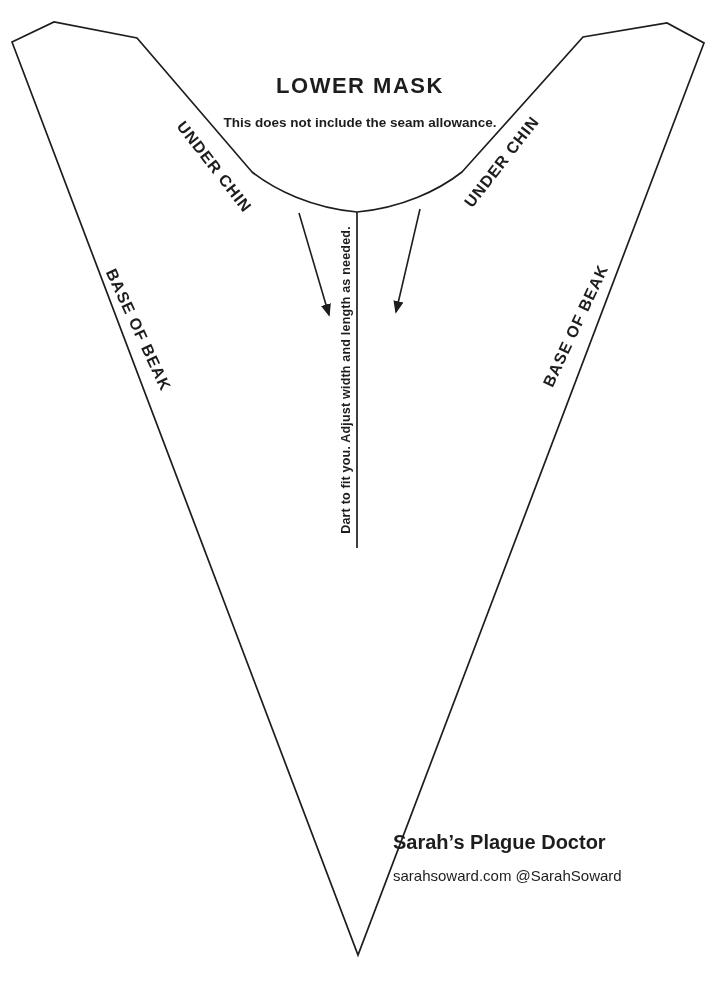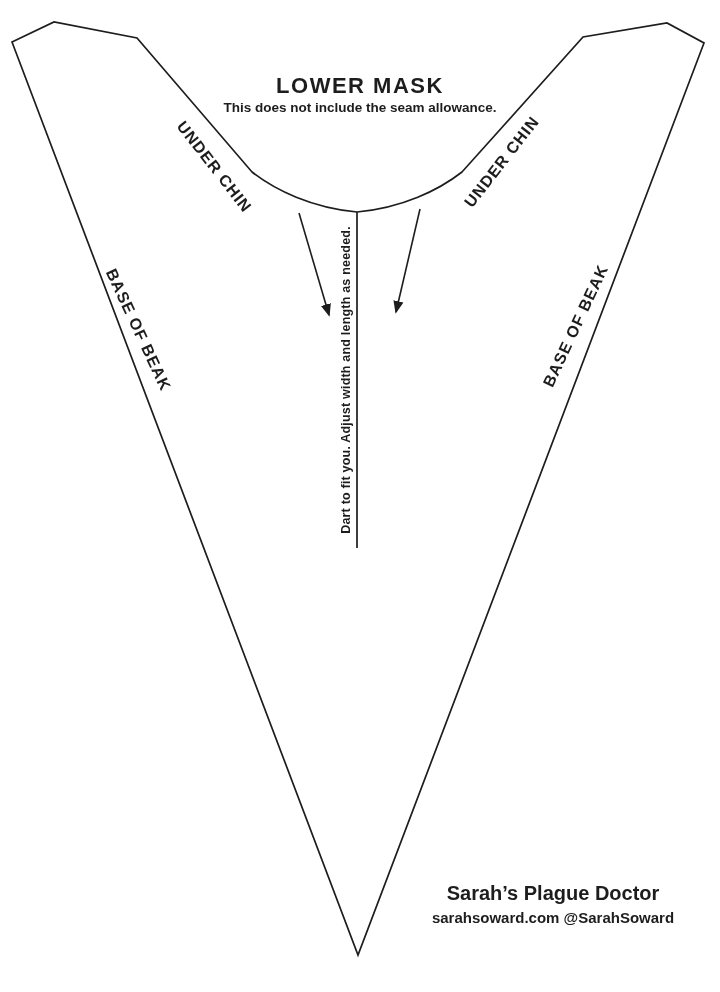--- a/index.html
+++ b/index.html
@@ -43,54 +43,53 @@
     left: 0; right: 0;
     top: 73px;
     text-align: center;
     font-size: 22px;
     font-weight: 700;
     letter-spacing: 1.5px;
   }
   .subtitle {
     position: absolute;
     left: 0; right: 0;
-    top: 100px;
+    top: 115px;
     text-align: center;
     font-size: 13.5px;
     font-weight: 700;
   }
   .rot {
     position: absolute;
     white-space: nowrap;
     font-size: 16px;
     font-weight: 700;
     letter-spacing: 1px;
     transform: translate(-50%, -50%) rotate(var(--r, 0deg));
   }
   .dart-note {
     font-size: 12.5px;
     letter-spacing: 0.2px;
   }
   .credits {
     position: absolute;
     left: 393px;
-    top: 880px;
+    top: 829px;
     width: 320px;
-    text-align: center;
   }
   .credits-big {
     font-size: 20px;
     font-weight: 700;
     line-height: 26px;
   }
   .credits-small {
     font-size: 15px;
-    font-weight: 700;
+    font-weight: 400;
     line-height: 21px;
-    margin-top: 1px;
+    margin-top: 10px;
   }
 </style>
 </head>
 <body>
 
 <div class="page" style="--ink: #1d1d1d; --bg: #ffffff;">
 
   <svg class="art" viewBox="0 0 720 992" aria-hidden="true">
     <defs>
       <marker id="arrowhead" viewBox="0 0 10 10" refX="8.5" refY="5" markerWidth="8" markerHeight="8" orient="auto">

